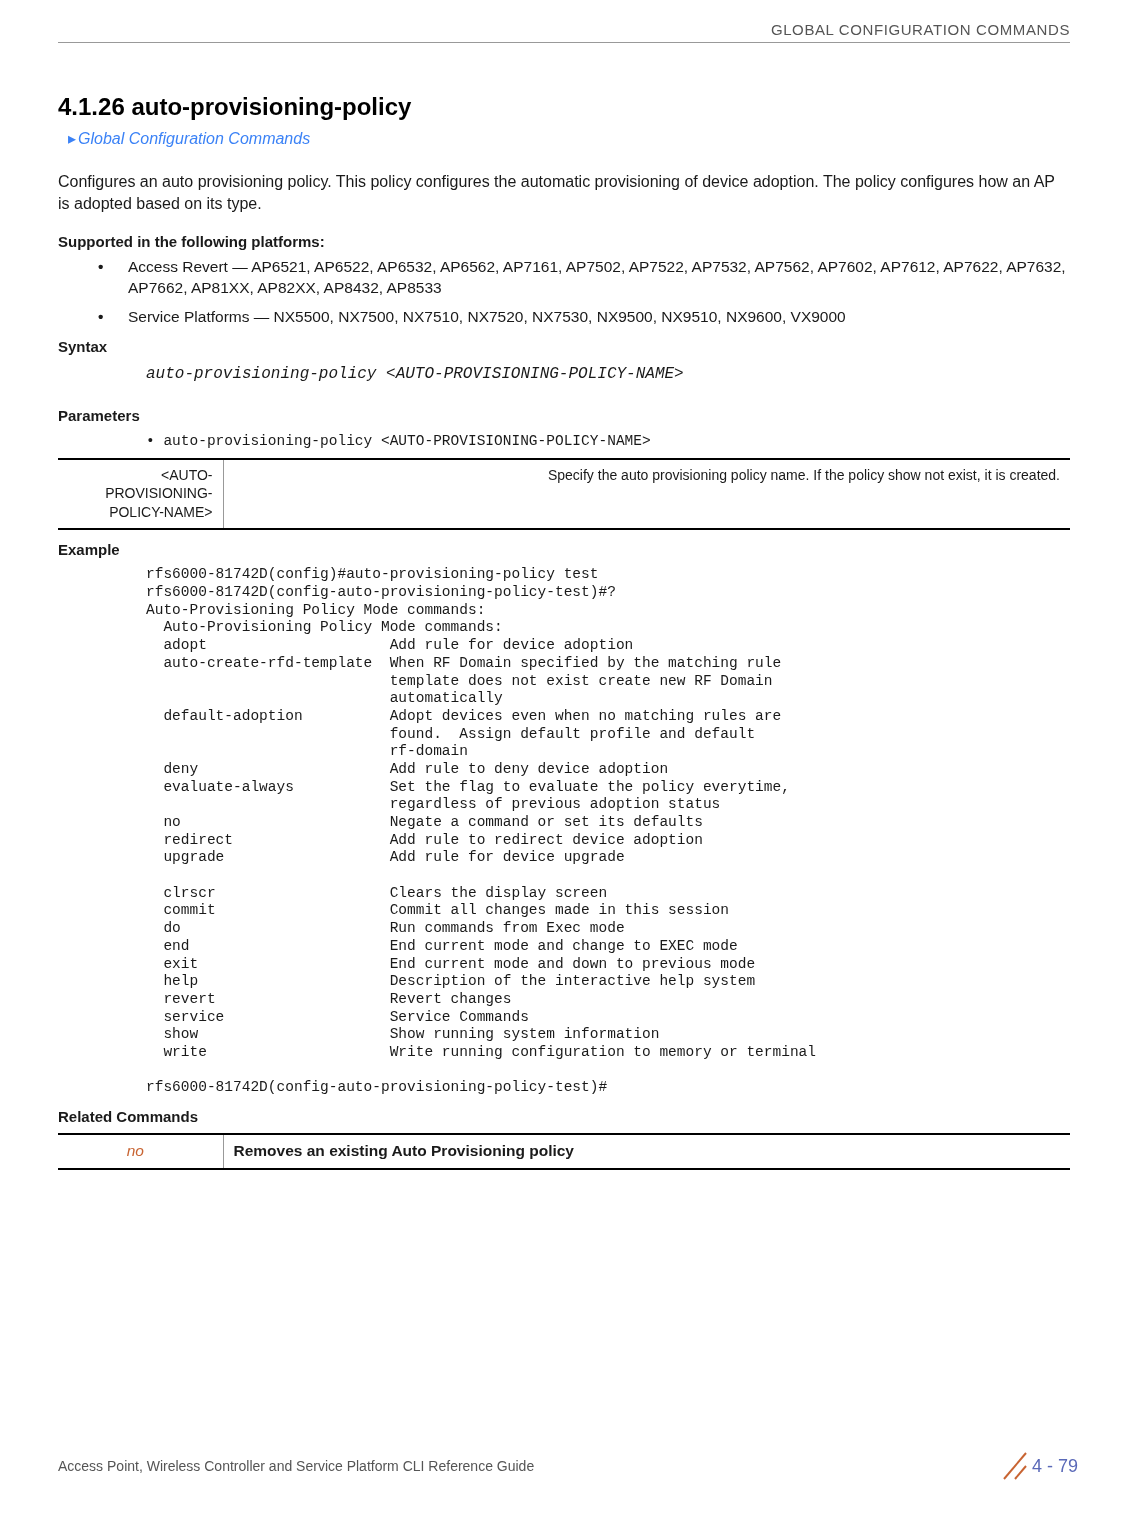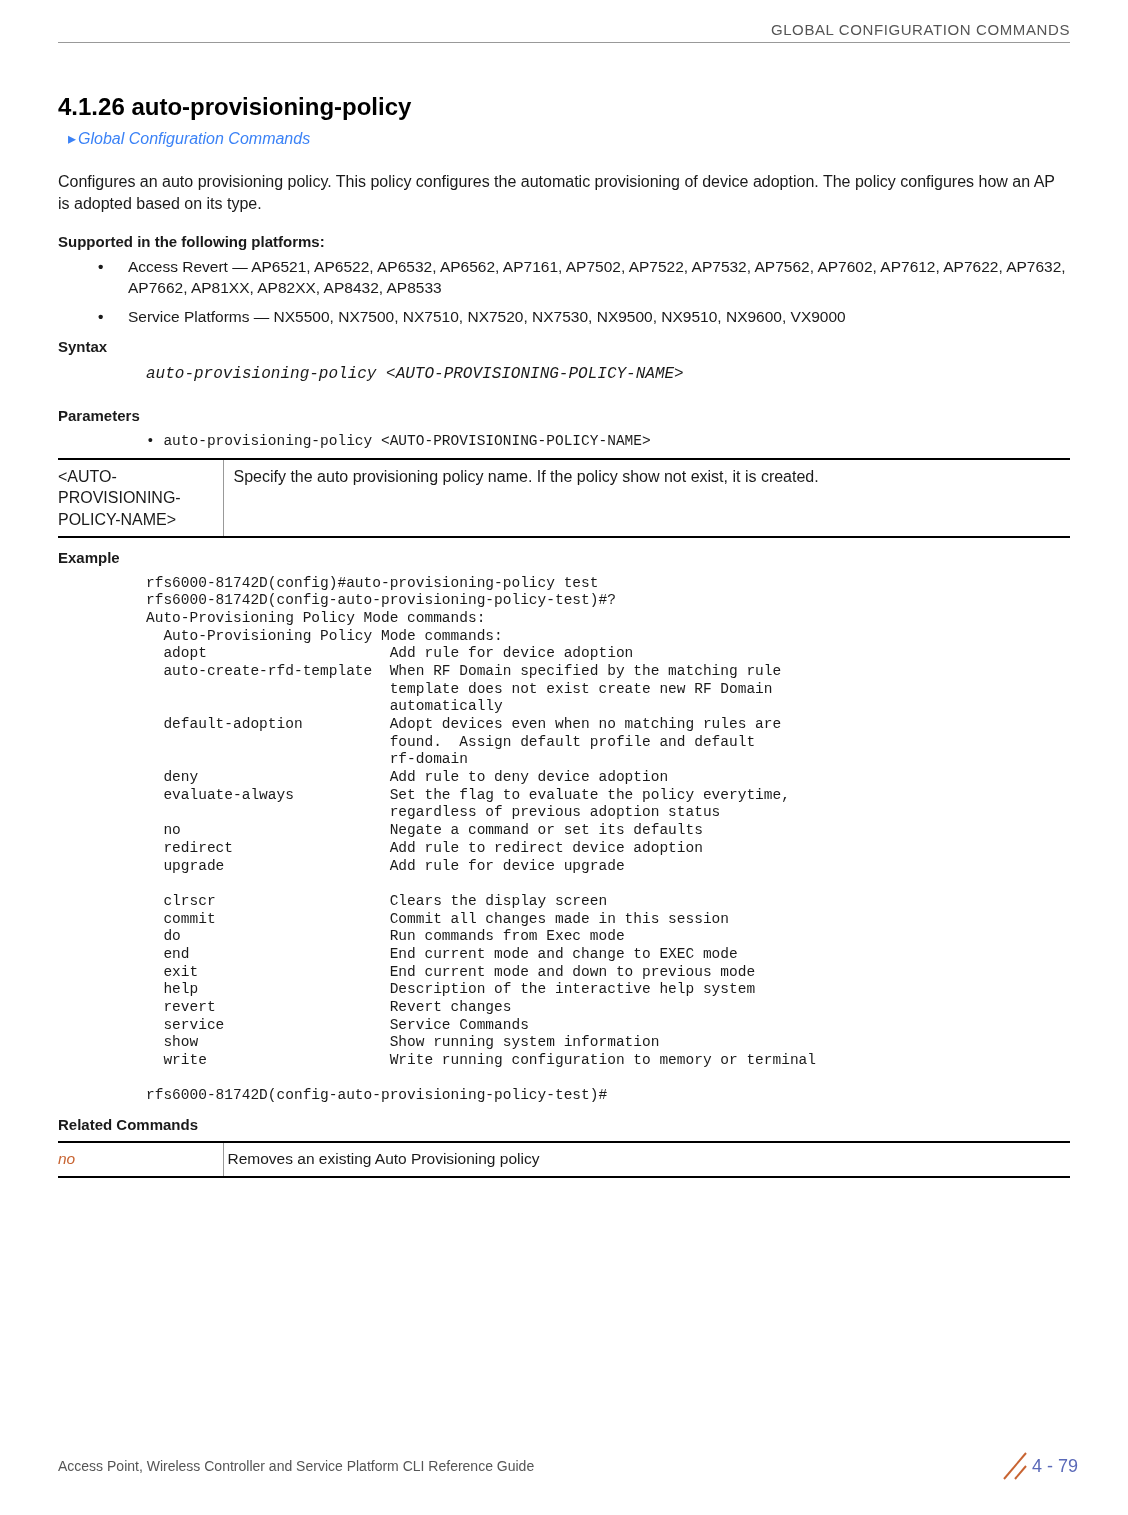--- a/index.html
+++ b/index.html
@@ -90,21 +90,22 @@
     margin-left: 88px;
     margin-top: 6px;
     margin-bottom: 6px;
   }
   table.ptable {
     width: 100%;
     border-collapse: collapse;
     border-top: 2px solid #000;
     border-bottom: 2px solid #000;
     margin-bottom: 8px;
-    font-size: 16px;
+    font-size: 14px;
+    text-align: right;
   }
   table.ptable td {
     vertical-align: top;
     padding: 6px 10px 6px 0;
   }
   table.ptable td.left {
     width: 165px;
     border-right: 1px solid #999;
   }
   table.ptable td.right { padding-left: 10px; }
@@ -115,22 +116,23 @@
     border-bottom: 2px solid #000;
     margin-top: 6px;
     font-size: 15.5px;
   }
   table.rtable td { padding: 6px 10px 6px 0; vertical-align: top; }
   table.rtable td.left {
     width: 165px;
     border-right: 1px solid #999;
     font-style: italic;
     color: #c86432;
-  }
-  table.rtable td.right { padding-left: 4px; }
+    text-align: center;
+  }
+  table.rtable td.right { padding-left: 10px; font-weight: bold; }
   .example-block {
     font-family: "Courier New", monospace;
     font-size: 14.5px;
     white-space: pre;
     margin-left: 88px;
     margin-top: 6px;
     margin-bottom: 10px;
     line-height: 1.22;
   }
   .footer {

